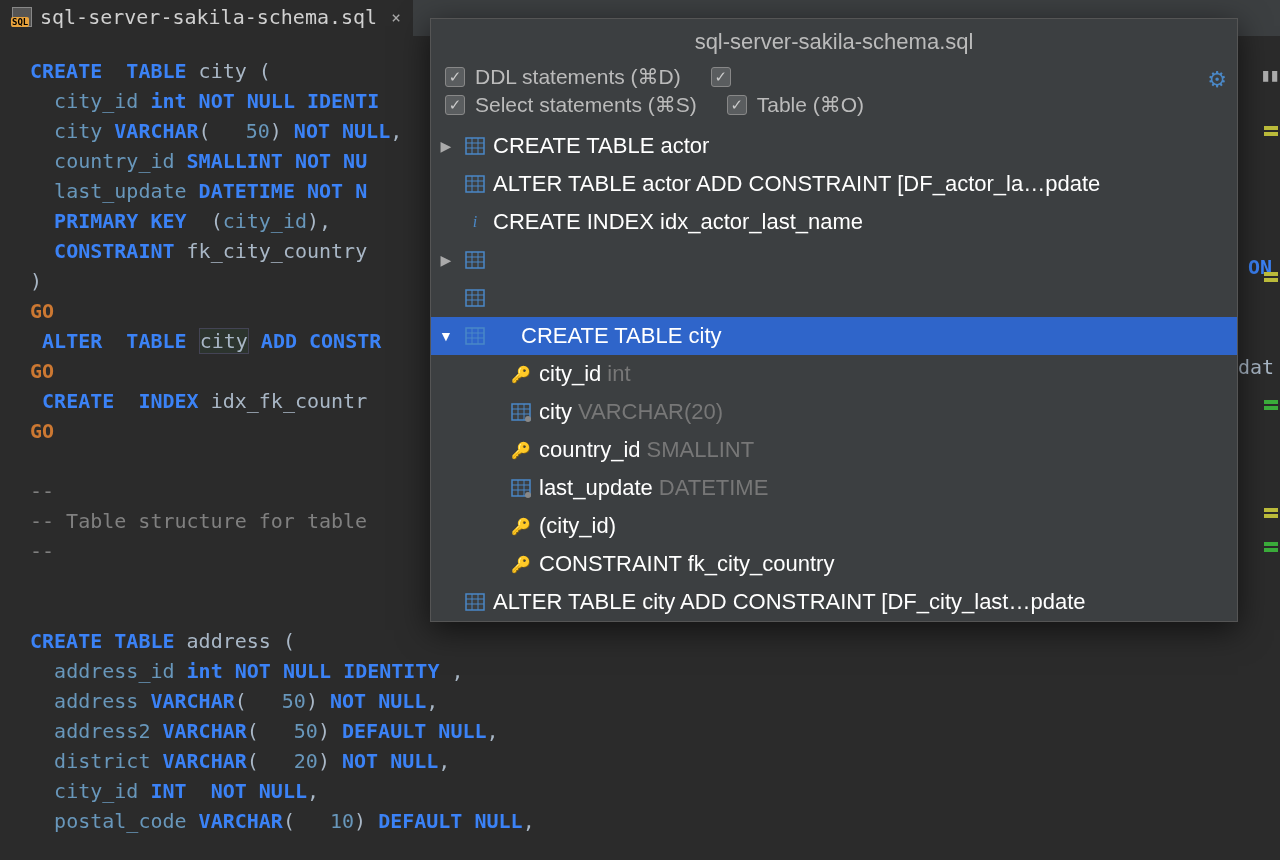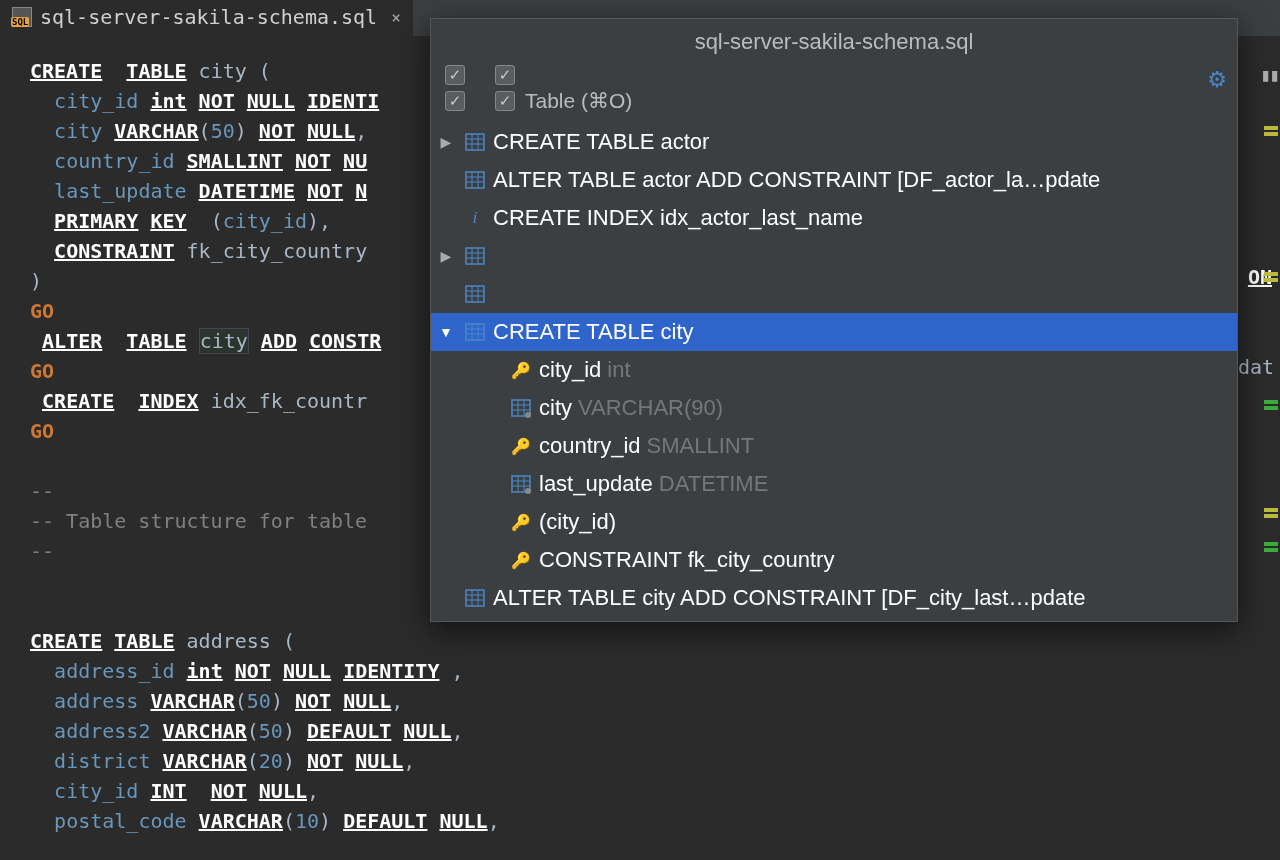--- a/index.html
+++ b/index.html
@@ -51,24 +51,24 @@
     color:#aaa;font-size:16px;margin-left:6px;cursor:pointer;
   }
   .tab-bar .filler{flex:1;background:#3c3f41;}
 
   .editor {
     padding: 20px 0 0 30px;
     line-height: 30px;
     font-size: 20px;
     white-space: pre;
   }
-  .kw { color: #ffffff; font-weight: bold; text-decoration: underline; }
+  .kw { color: #3b82f6; font-weight: bold; }
   .ident2 { color: #a9b7c6; }
   .col { color: #6897bb; }
-  .num { color: #6897bb; }
+  .num { color: #6897bb; margin-left: 35px; }
   .paren { color: #a9b7c6; }
   .go { color: #cc7832; font-weight:bold;margin-top:46px;}
   .comment { color: #808080; }
   .hl { background:#32593d33; border:1px solid #445;}
 
   
   .popup {
     position: absolute;
     top: 18px;
     left: 430px;
@@ -129,21 +129,21 @@
   }
   .popup-item .arrow {
     width:22px;text-align:center;color:#aaa;font-size:14px;
   }
   .popup-item.selected .arrow{color:#fff;}
   .popup-item .icon {
     width:24px;height:24px;display:flex;align-items:center;justify-content:center;
     font-size:16px;
   }
   .popup-item .label { color:#ffffff; }
-  .popup-item.selected .label{color:#fff;}
+  .popup-item.selected .label{color:#fff;margin-left:28px;}
   .popup-item .dim { color:#777; }
   .popup-item.child { padding-left:78px; }
   .icon-table { color:#4a88c7; }
   .icon-table svg{display:block;}
   .icon-info { color:#4a88c7; font-family:serif;font-style:italic;font-size:20px;}
   .icon-key-gold { color:#e8a33d; }
   .icon-key-blue { color:#4a88c7; }
   .icon-col { color:#4a88c7; }
 
   
@@ -168,41 +168,43 @@
   <div class="tab active">
     <span class="sql-badge"></span>
     <span>sql-server-sakila-schema.sql</span>
     <span class="close">×</span>
   </div>
   <div class="filler"></div>
 </div>
 
 <div class="editor" id="editor"><div><span class="kw">CREATE</span>&nbsp;&nbsp;<span class="kw">TABLE</span>&nbsp;<span class="ident2">city</span>&nbsp;<span class="paren">(</span></div><div>&nbsp;&nbsp;<span class="col">city_id</span>&nbsp;<span class="kw">int</span>&nbsp;<span class="kw">NOT</span>&nbsp;<span class="kw">NULL</span>&nbsp;<span class="kw">IDENTI</span></div><div>&nbsp;&nbsp;<span class="col">city</span>&nbsp;<span class="kw">VARCHAR</span><span class="paren">(</span><span class="num">50</span><span class="paren">)</span>&nbsp;<span class="kw">NOT</span>&nbsp;<span class="kw">NULL</span><span class="paren">,</span></div><div>&nbsp;&nbsp;<span class="col">country_id</span>&nbsp;<span class="kw">SMALLINT</span>&nbsp;<span class="kw">NOT</span>&nbsp;<span class="kw">NU</span></div><div>&nbsp;&nbsp;<span class="col">last_update</span>&nbsp;<span class="kw">DATETIME</span>&nbsp;<span class="kw">NOT</span>&nbsp;<span class="kw">N</span></div><div>&nbsp;&nbsp;<span class="kw">PRIMARY</span>&nbsp;<span class="kw">KEY</span>&nbsp;&nbsp;<span class="paren">(</span><span class="col">city_id</span><span class="paren">),</span></div><div>&nbsp;&nbsp;<span class="kw">CONSTRAINT</span>&nbsp;<span class="ident2">fk_city_country</span>&nbsp;</div><div><span class="paren">)</span></div><div><span class="go">GO</span></div><div>&nbsp;<span class="kw">ALTER</span>&nbsp;&nbsp;<span class="kw">TABLE</span>&nbsp;<span class="ident2 hl">city</span>&nbsp;<span class="kw">ADD</span>&nbsp;<span class="kw">CONSTR</span></div><div><span class="go">GO</span></div><div>&nbsp;<span class="kw">CREATE</span>&nbsp;&nbsp;<span class="kw">INDEX</span>&nbsp;<span class="ident2">idx_fk_countr</span></div><div><span class="go">GO</span></div><div>&nbsp;</div><div><span class="comment">--</span></div><div><span class="comment">-- Table structure for table</span></div><div><span class="comment">--</span></div><div>&nbsp;</div><div>&nbsp;</div><div><span class="kw">CREATE</span>&nbsp;<span class="kw">TABLE</span>&nbsp;<span class="ident2">address</span>&nbsp;<span class="paren">(</span></div><div>&nbsp;&nbsp;<span class="col">address_id</span>&nbsp;<span class="kw">int</span>&nbsp;<span class="kw">NOT</span>&nbsp;<span class="kw">NULL</span>&nbsp;<span class="kw">IDENTITY</span>&nbsp;<span class="paren">,</span></div><div>&nbsp;&nbsp;<span class="col">address</span>&nbsp;<span class="kw">VARCHAR</span><span class="paren">(</span><span class="num">50</span><span class="paren">)</span>&nbsp;<span class="kw">NOT</span>&nbsp;<span class="kw">NULL</span><span class="paren">,</span></div><div>&nbsp;&nbsp;<span class="col">address2</span>&nbsp;<span class="kw">VARCHAR</span><span class="paren">(</span><span class="num">50</span><span class="paren">)</span>&nbsp;<span class="kw">DEFAULT</span>&nbsp;<span class="kw">NULL</span><span class="paren">,</span></div><div>&nbsp;&nbsp;<span class="col">district</span>&nbsp;<span class="kw">VARCHAR</span><span class="paren">(</span><span class="num">20</span><span class="paren">)</span>&nbsp;<span class="kw">NOT</span>&nbsp;<span class="kw">NULL</span><span class="paren">,</span></div><div>&nbsp;&nbsp;<span class="col">city_id</span>&nbsp;<span class="kw">INT</span>&nbsp;&nbsp;<span class="kw">NOT</span>&nbsp;<span class="kw">NULL</span><span class="paren">,</span></div><div>&nbsp;&nbsp;<span class="col">postal_code</span>&nbsp;<span class="kw">VARCHAR</span><span class="paren">(</span><span class="num">10</span><span class="paren">)</span>&nbsp;<span class="kw">DEFAULT</span>&nbsp;<span class="kw">NULL</span><span class="paren">,</span></div></div>
 
-<div style="position:absolute;top:265px;right:8px;font-family:Menlo,monospace;font-size:20px;">
+<div style="position:absolute;top:255px;right:8px;font-family:Menlo,monospace;font-size:20px;">
   <span class="kw">ON</span>
 </div>
 <div style="position:absolute;top:355px;right:6px;font-family:Menlo,monospace;font-size:20px;color:#a9b7c6;">
   <span>dat</span>
 </div>
 
 <div class="popup">
   <div class="popup-title">sql-server-sakila-schema.sql</div>
   <div class="popup-filters">
     <div class="row">
       <div class="filter">
         <span class="chk">✓</span>
+        <span>DDL statements (⌘D)</span>
       </div>
       <div class="filter">
         <span class="chk">✓</span>
       </div>
     </div>
     <div class="row">
       <div class="filter">
         <span class="chk">✓</span>
+        <span>Select statements (⌘S)</span>
       </div>
       <div class="filter">
         <span class="chk">✓</span>
         <span>Table (⌘O)</span>
       </div>
     </div>
     <span class="gear">⚙</span>
   </div>
   <div class="popup-list" id="popup-list">
       <div class="popup-item">
@@ -283,21 +285,21 @@
           <svg width="20" height="20" viewBox="0 0 20 20">
             <rect x="1" y="2" width="18" height="16" fill="none" stroke="#4a88c7" stroke-width="1.5"></rect>
             <line x1="1" y1="7" x2="19" y2="7" stroke="#4a88c7"></line>
             <line x1="1" y1="12" x2="19" y2="12" stroke="#4a88c7"></line>
             <line x1="7" y1="2" x2="7" y2="18" stroke="#4a88c7"></line>
             <line x1="13" y1="2" x2="13" y2="18" stroke="#4a88c7"></line>
             <circle cx="17" cy="17" r="3" fill="#888"></circle>
           </svg>
         </span>
         <span class="label">city</span> 
-        <span class="dim">VARCHAR(90)</span>
+        <span class="dim">VARCHAR(20)</span>
       </div>
       <div class="popup-item child">
         <span class="icon icon-key-blue">🔑</span>
         <span class="label">country_id</span> 
         <span class="dim">SMALLINT</span>
       </div>
       <div class="popup-item child">
         <span class="icon icon-col">
           <svg width="20" height="20" viewBox="0 0 20 20">
             <rect x="1" y="2" width="18" height="16" fill="none" stroke="#4a88c7" stroke-width="1.5"></rect>

